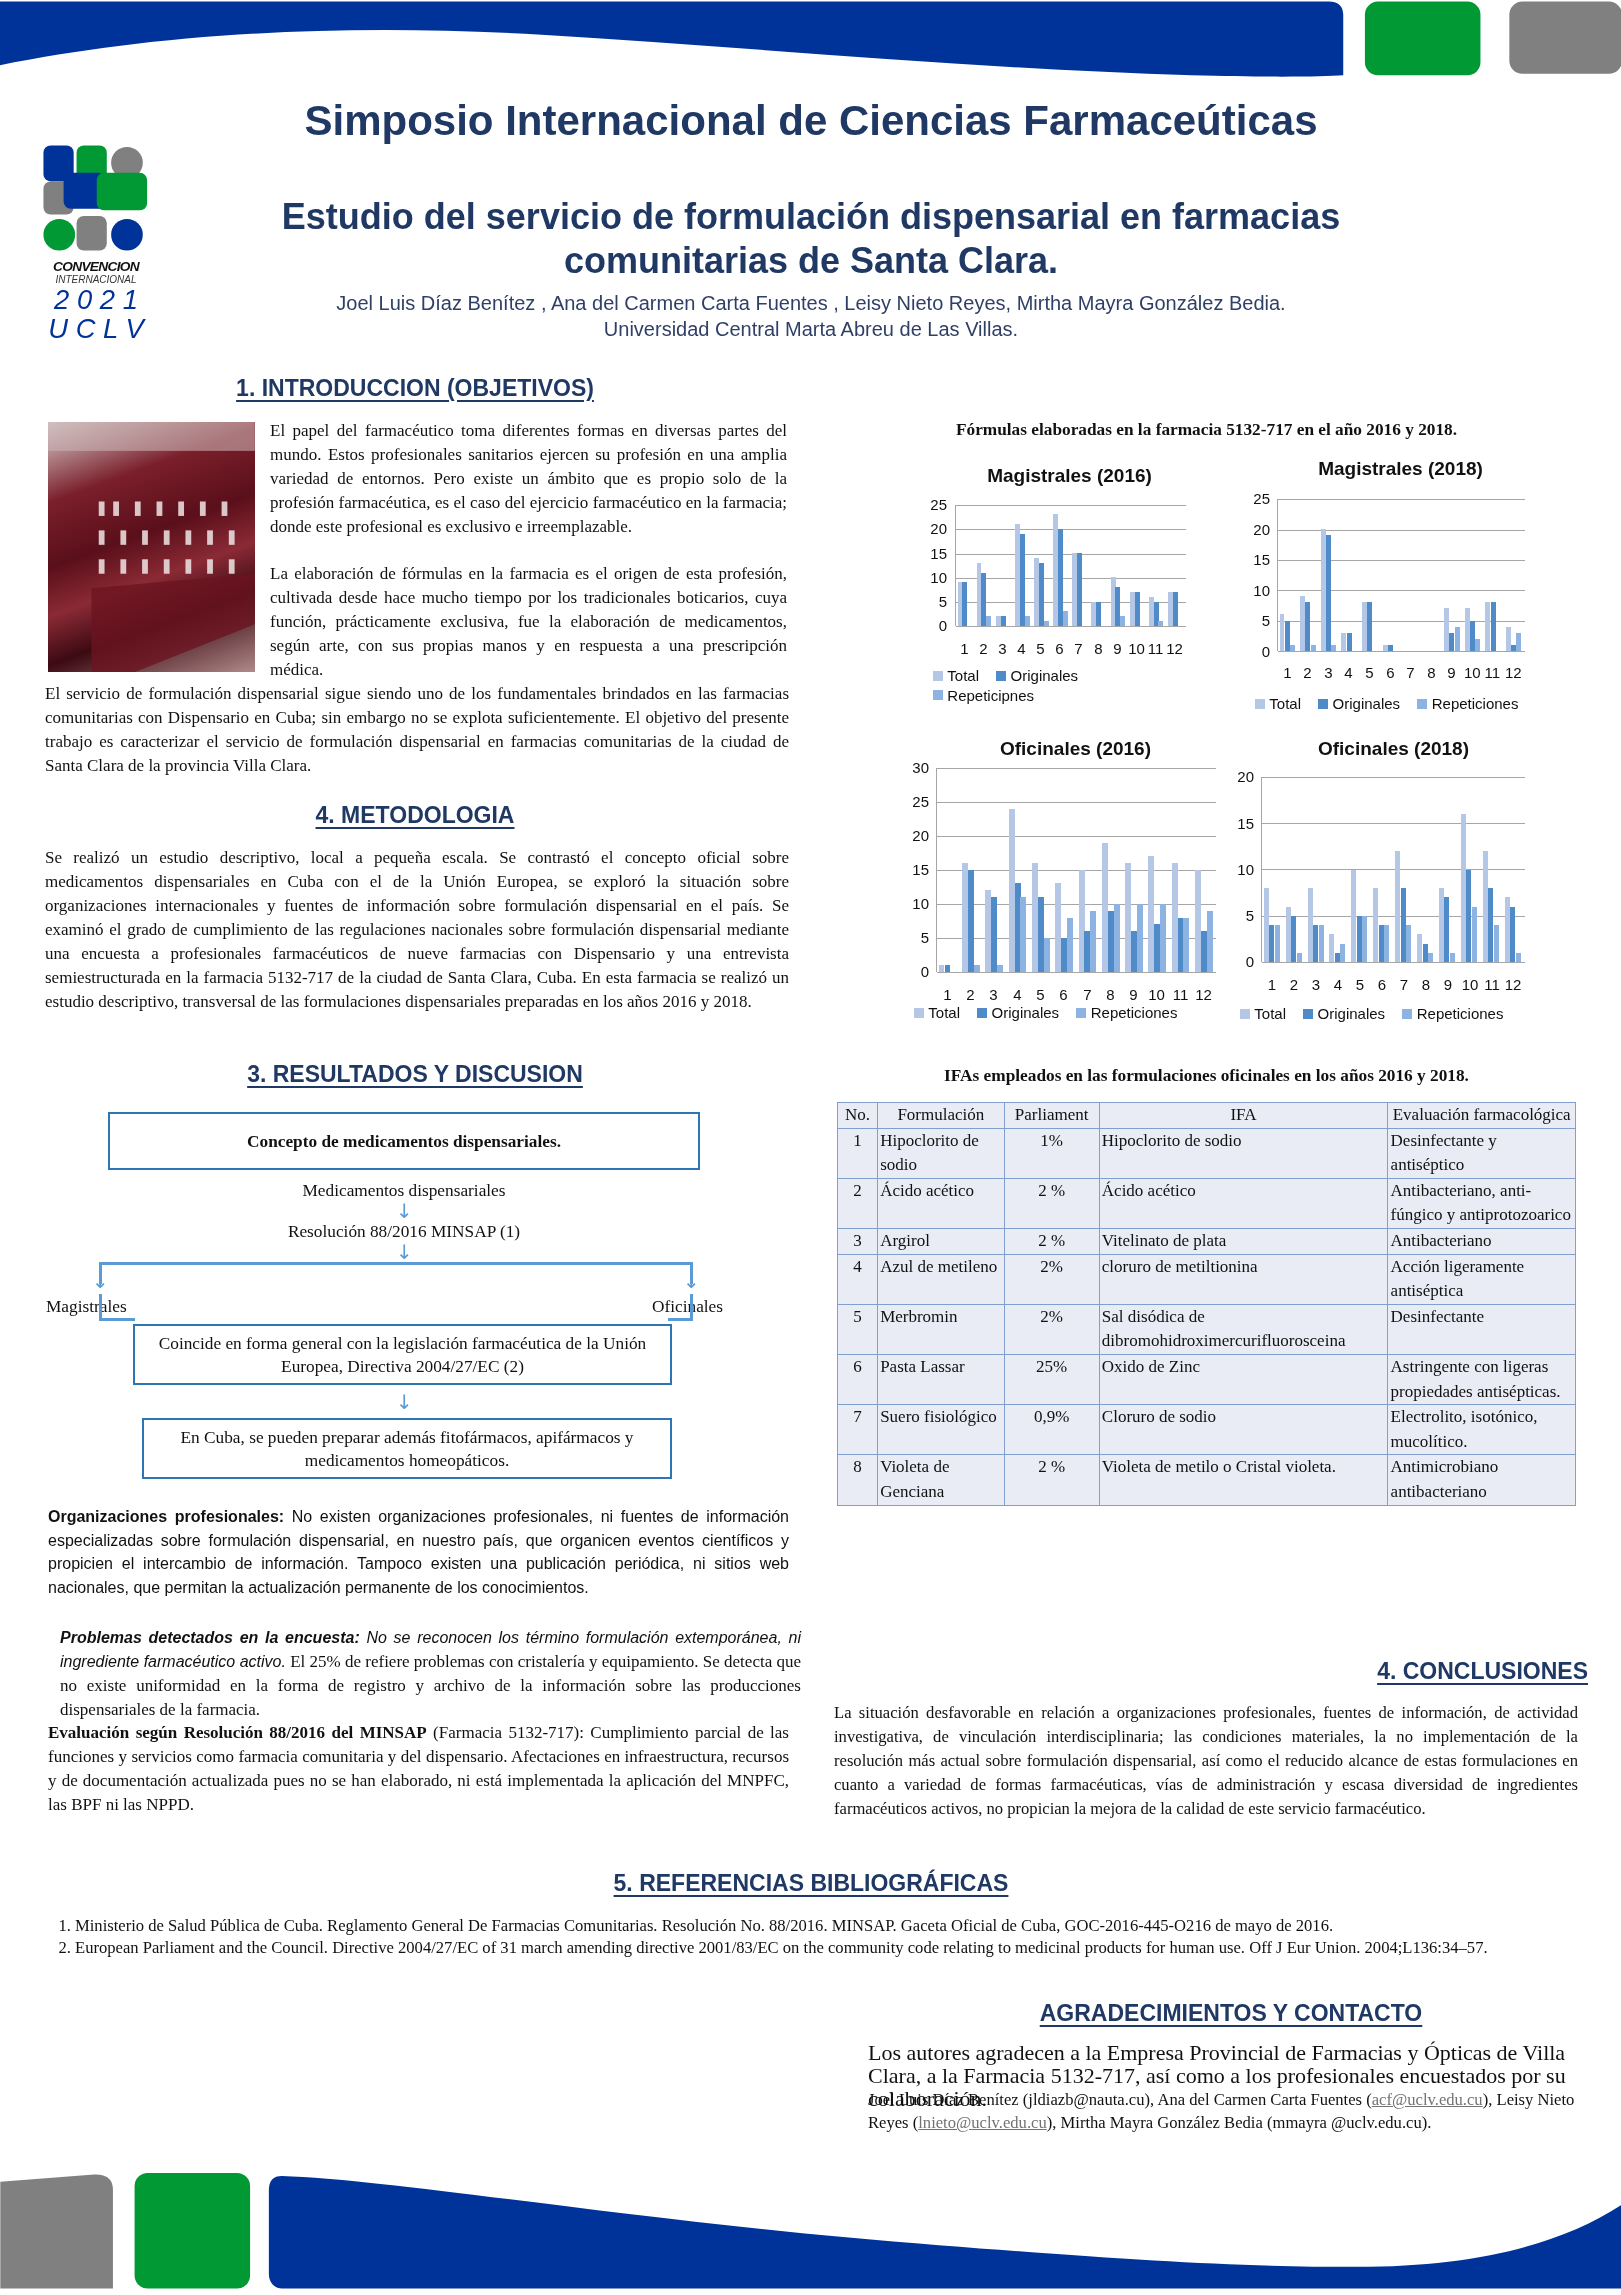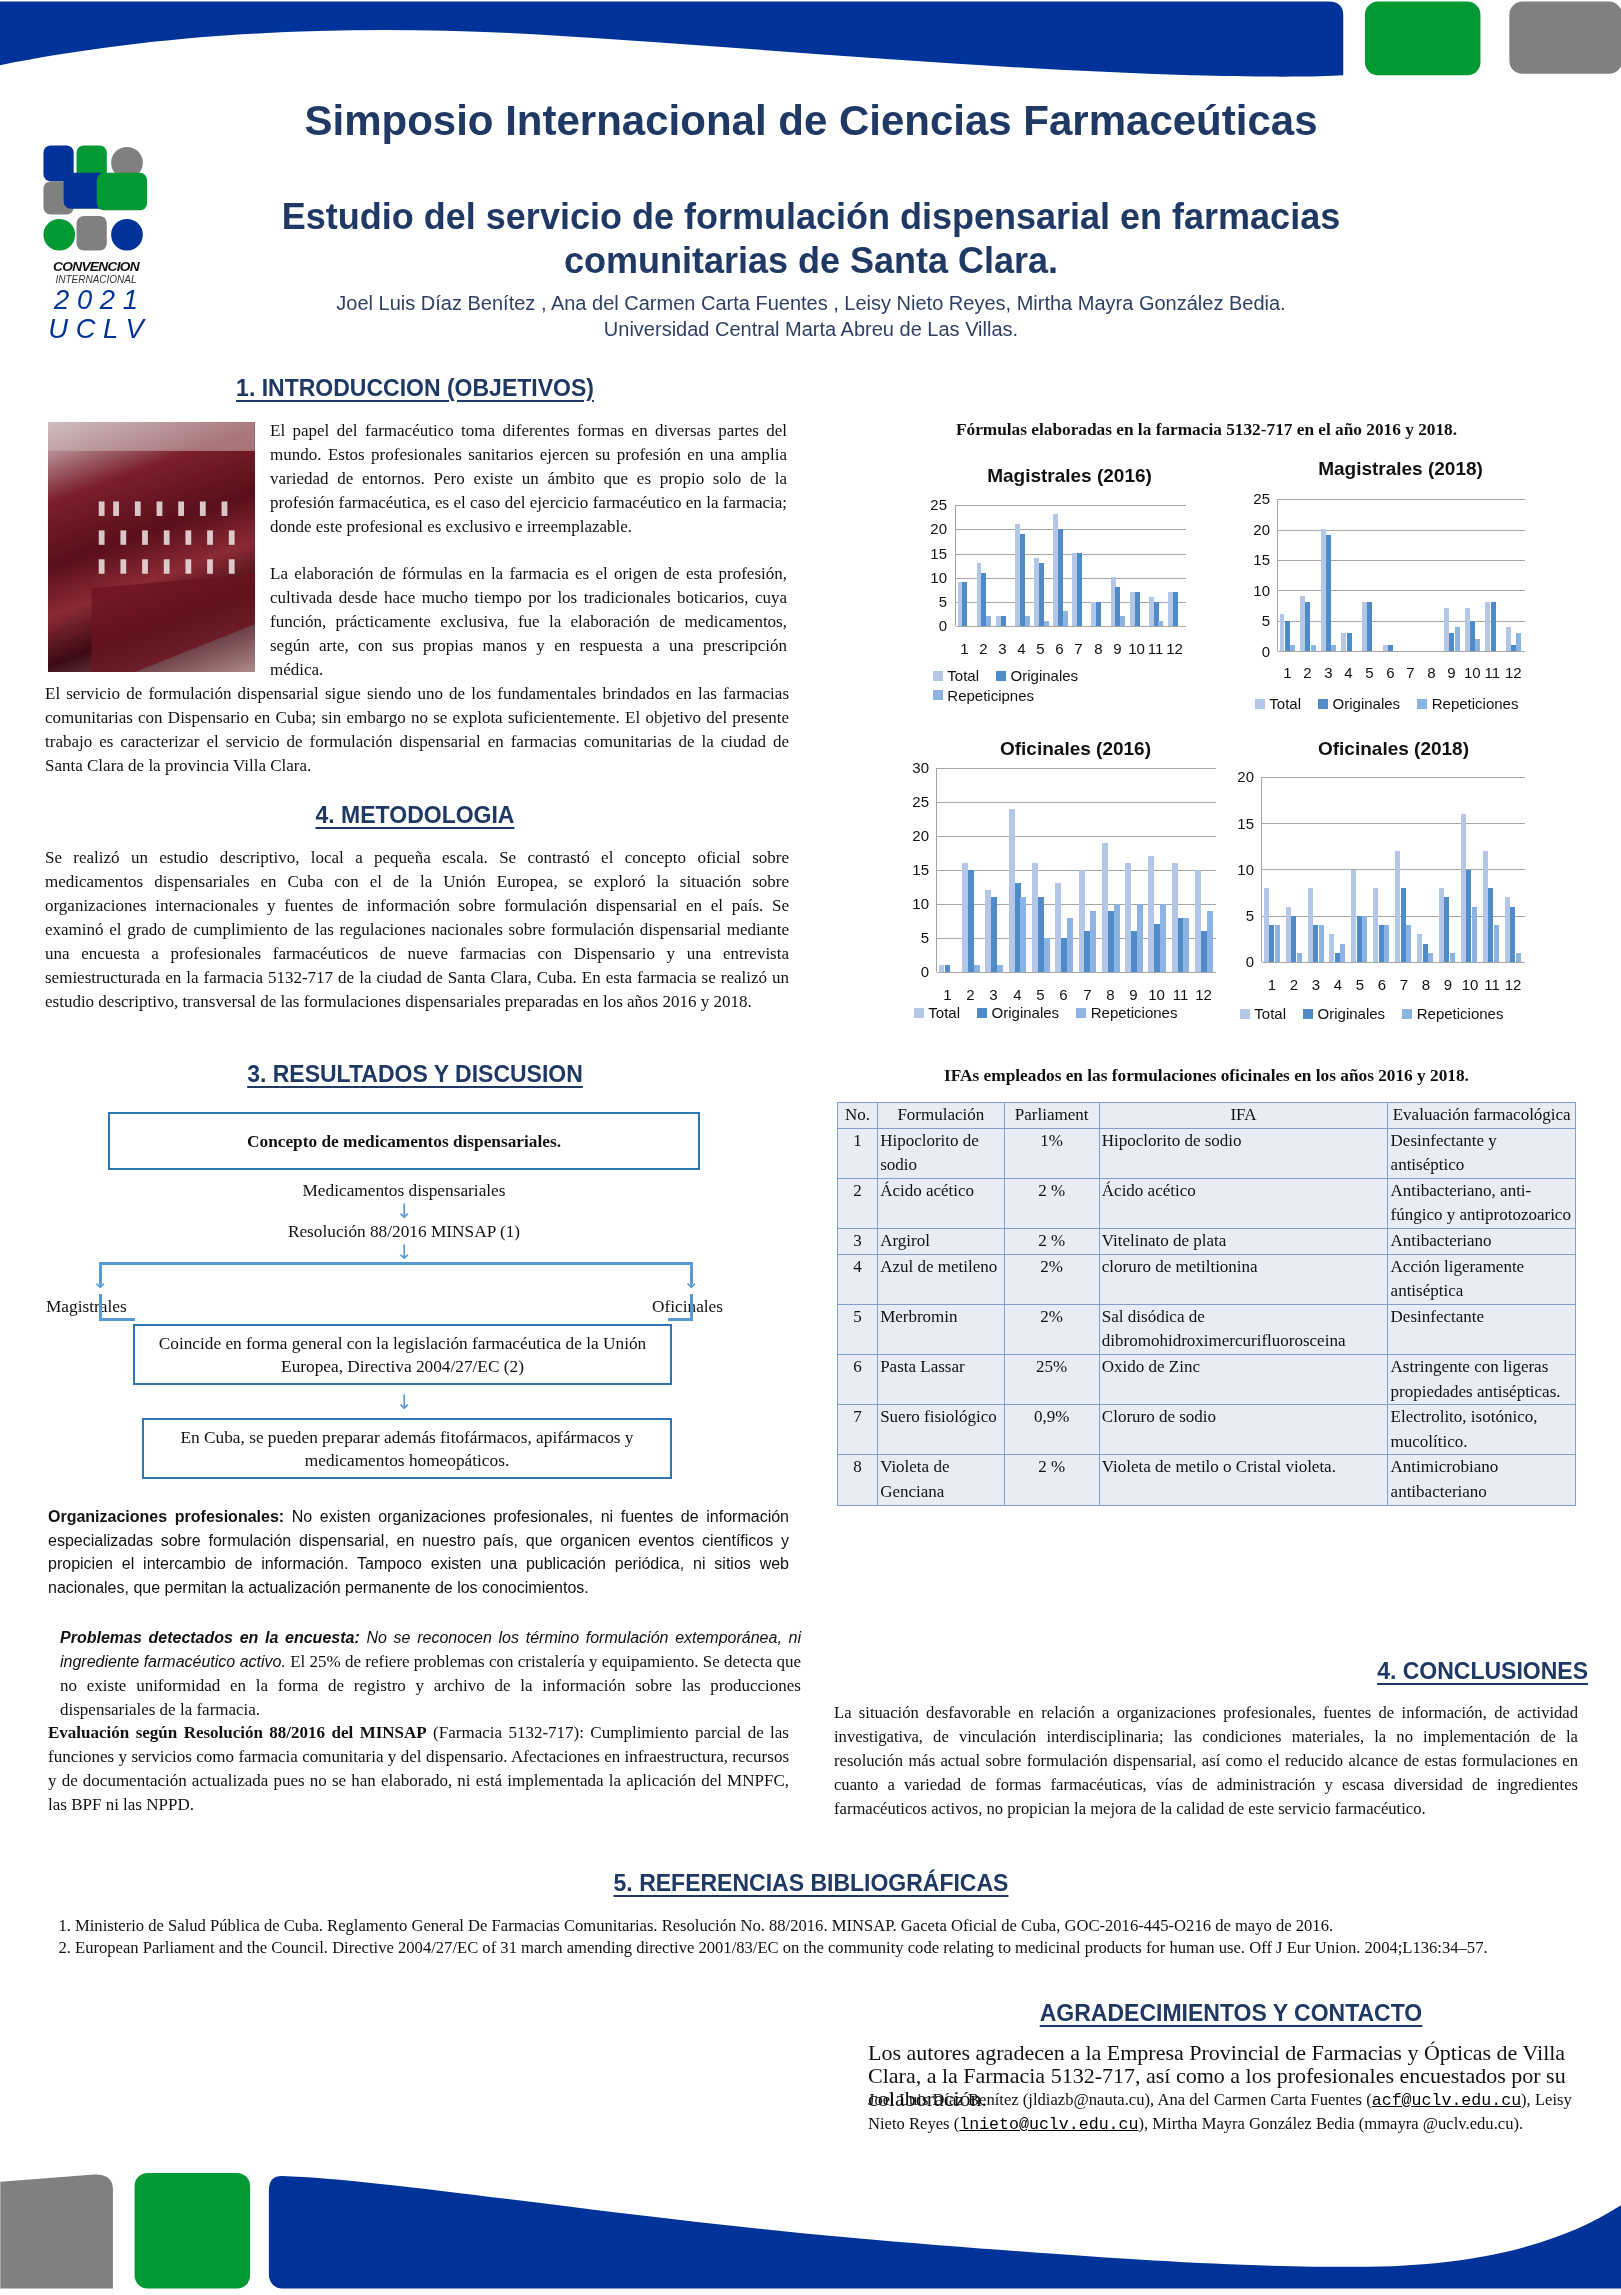--- a/index.html
+++ b/index.html
@@ -19,21 +19,21 @@
   .legend { position:absolute; font-family:"Liberation Sans", sans-serif; font-size:15px; display:flex; flex-wrap:wrap; gap:2.9px 17.3px; }
   .legend-item { display:flex; align-items:center; gap:4.3px; }
   .sw { width:10px; height:10px; display:inline-block; }
   .fbox { position:absolute; border:2.9px solid #2e75b6; background:#fff; text-align:center; font-size:17.3px; line-height:23px; display:flex; align-items:center; justify-content:center; box-sizing:border-box; }
   .fline { position:absolute; background:#5b9bd5; }
   .arrow { position:absolute; color:#5b9bd5; font-family:"DejaVu Sans", sans-serif; font-size:20px; line-height:20px; }
   table.ifa { border-collapse:collapse; background:#e9ebf5; font-size:17px; line-height:24.6px; }
   table.ifa td { border:1.1px solid #7f9fcf; vertical-align:top; padding:0 2.2px; }
   table.ifa tr { border-bottom:1.8px solid #4f81bd; }
   .ref { font-size:16.6px; line-height:22.4px; }
-  a.mail { color:#000000; text-decoration:underline;font-family:Liberation Mono, monospace; }
+  a.mail { color:#737373; text-decoration:underline; }
 </style>
 </head>
 <body>
 
 <svg class="abs" style="left:0;top:0" width="1622" height="87" viewBox="0 0 2246 120">
   <path d="M0,90 C200,50 450,30 750,48 C1050,66 1350,95 1650,104 C1760,107 1830,106 1860,104 L1860,20 C1860,8 1852,2 1840,2 L0,2 Z" fill="#003399"></path>
   <rect x="1890" y="2" width="160" height="102" rx="18" fill="#009933"></rect>
   <rect x="2090" y="2" width="156" height="100" rx="18" fill="#808080"></rect>
 </svg>
 

